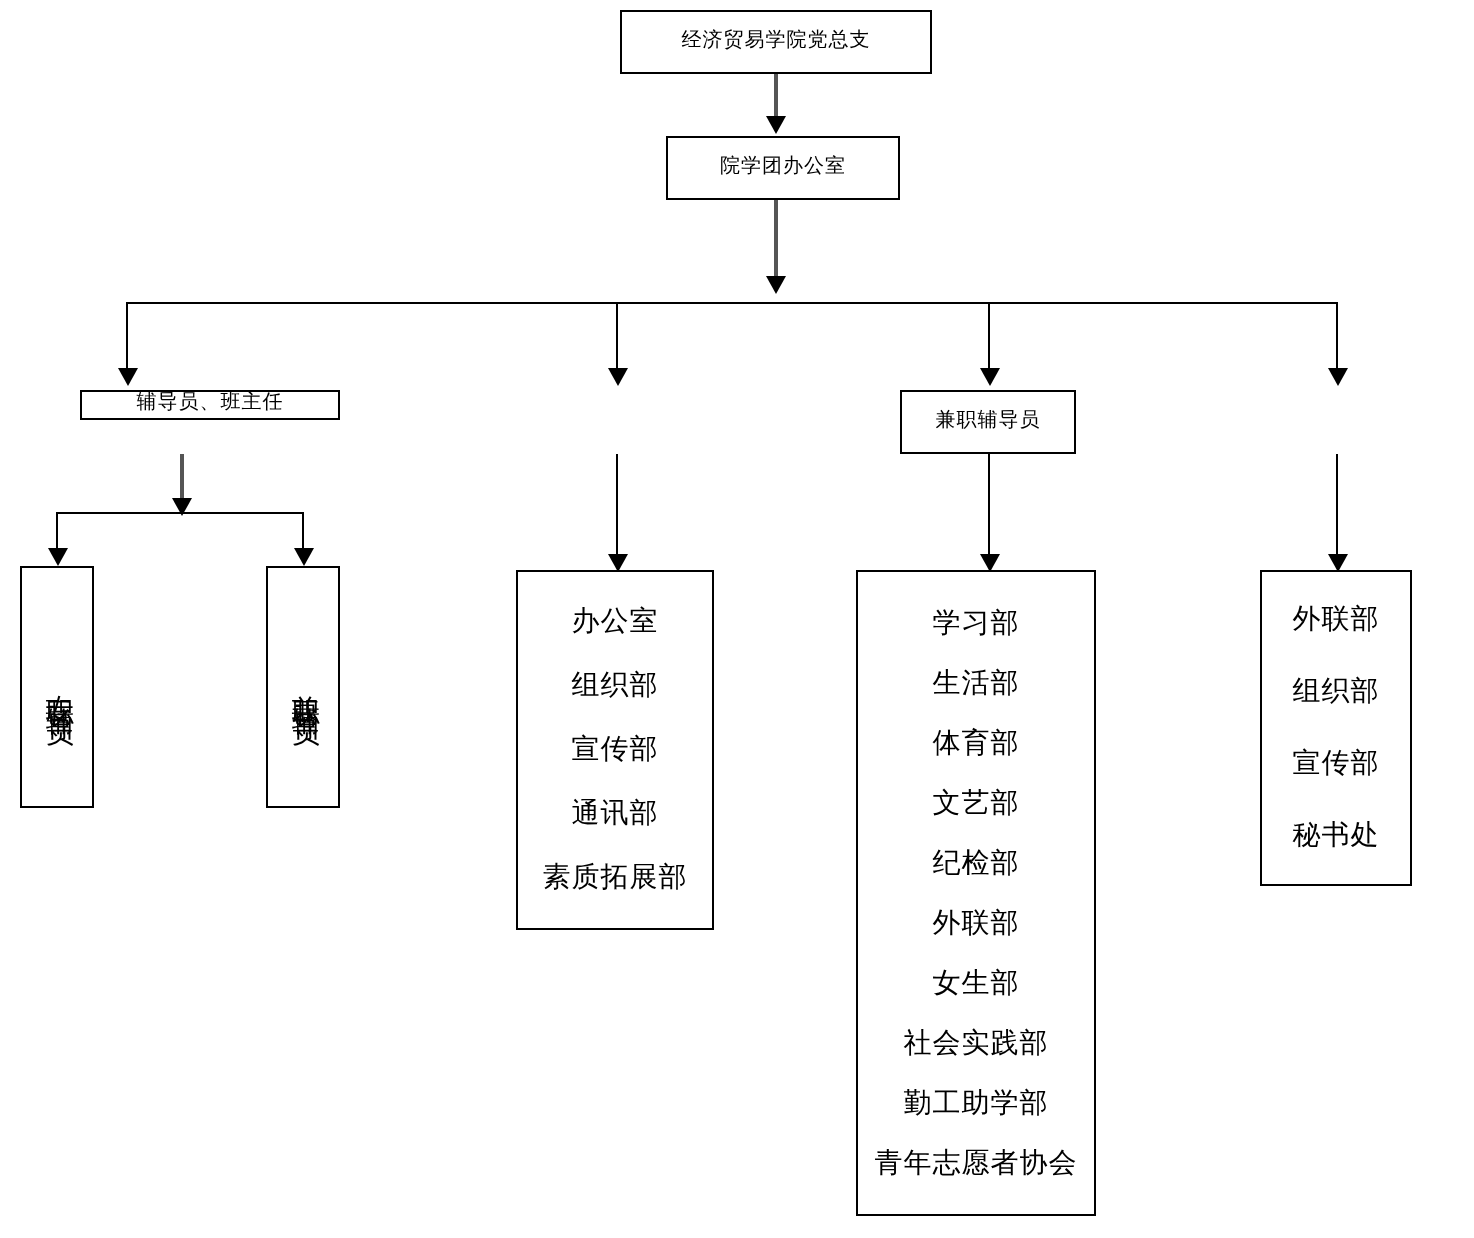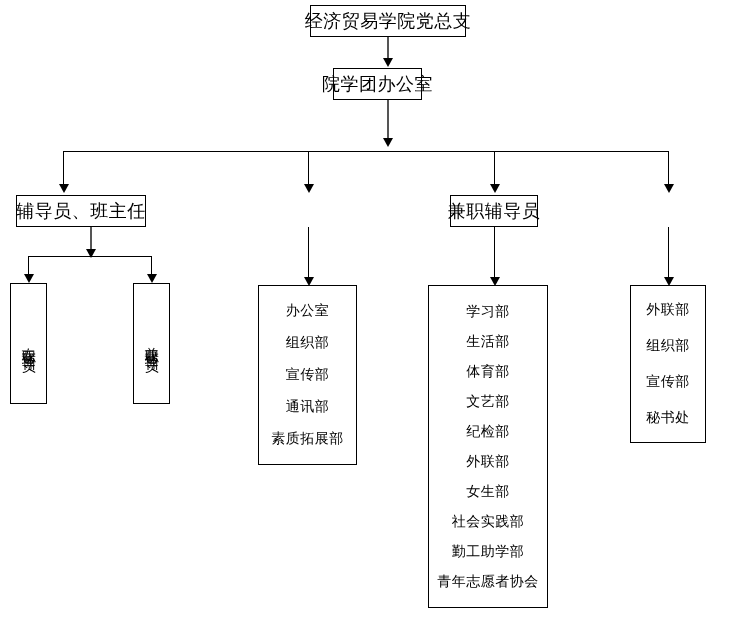--- a/index.html
+++ b/index.html
@@ -22,21 +22,21 @@
   
   .node {
     position: absolute;
     box-sizing: border-box;
     border: 1px solid #000000;
     background: #ffffff;
     display: flex;
     align-items: center;
     justify-content: center;
     text-align: center;
-    font-size: 18px;
+    font-size: 10px;
     line-height: 1.25;
     letter-spacing: 0.5px;
     white-space: nowrap;
   }
   .node-label {
     display: block;
   }
   
   .node-vertical {
     position: absolute;
@@ -104,42 +104,42 @@
 
 <div id="chart-canvas">
 
   <div class="node" style="left:310px; top:5px; width:156px; height:32px;">
     <span class="node-label">经济贸易学院党总支</span>
   </div>
 
   <div class="conn-v thick" style="left:387px; top:37px; height:22px;"></div>
   <div class="arrow-down" style="left:383px; top:58px;"></div>
 
-  <div class="node" style="left:333px; top:68px; width:89px; height:32px;text-align:right;">
+  <div class="node" style="left:333px; top:68px; width:117px; height:32px;text-align:right;">
     <span class="node-label">院学团办公室</span>
   </div>
 
   <div class="conn-v thick" style="left:387px; top:100px; height:39px;"></div>
   <div class="arrow-down" style="left:383px; top:138px;"></div>
 
   <div class="conn-h" style="left:63px; top:151px; width:606px;"></div>
 
   <div class="conn-v" style="left:63px; top:151px; height:34px;"></div>
   <div class="arrow-down" style="left:59px; top:184px;"></div>
 
   <div class="conn-v" style="left:308px; top:151px; height:34px;"></div>
   <div class="arrow-down" style="left:304px; top:184px;"></div>
 
   <div class="conn-v" style="left:494px; top:151px; height:34px;"></div>
   <div class="arrow-down" style="left:490px; top:184px;"></div>
 
   <div class="conn-v" style="left:668px; top:151px; height:34px;"></div>
   <div class="arrow-down" style="left:664px; top:184px;"></div>
 
-  <div class="node" style="left:16px; top:195px; width:130px; height:32px;">
+  <div class="node" style="left:40px; top:195px; width:130px; height:15px;">
     <span class="node-label">辅导员、班主任</span>
   </div>
 
 
   <div class="node" style="left:450px; top:195px; width:88px; height:32px;">
     <span class="node-label">兼职辅导员</span>
   </div>
 
 
   <div class="conn-v thick" style="left:90px; top:227px; height:23px;"></div>

